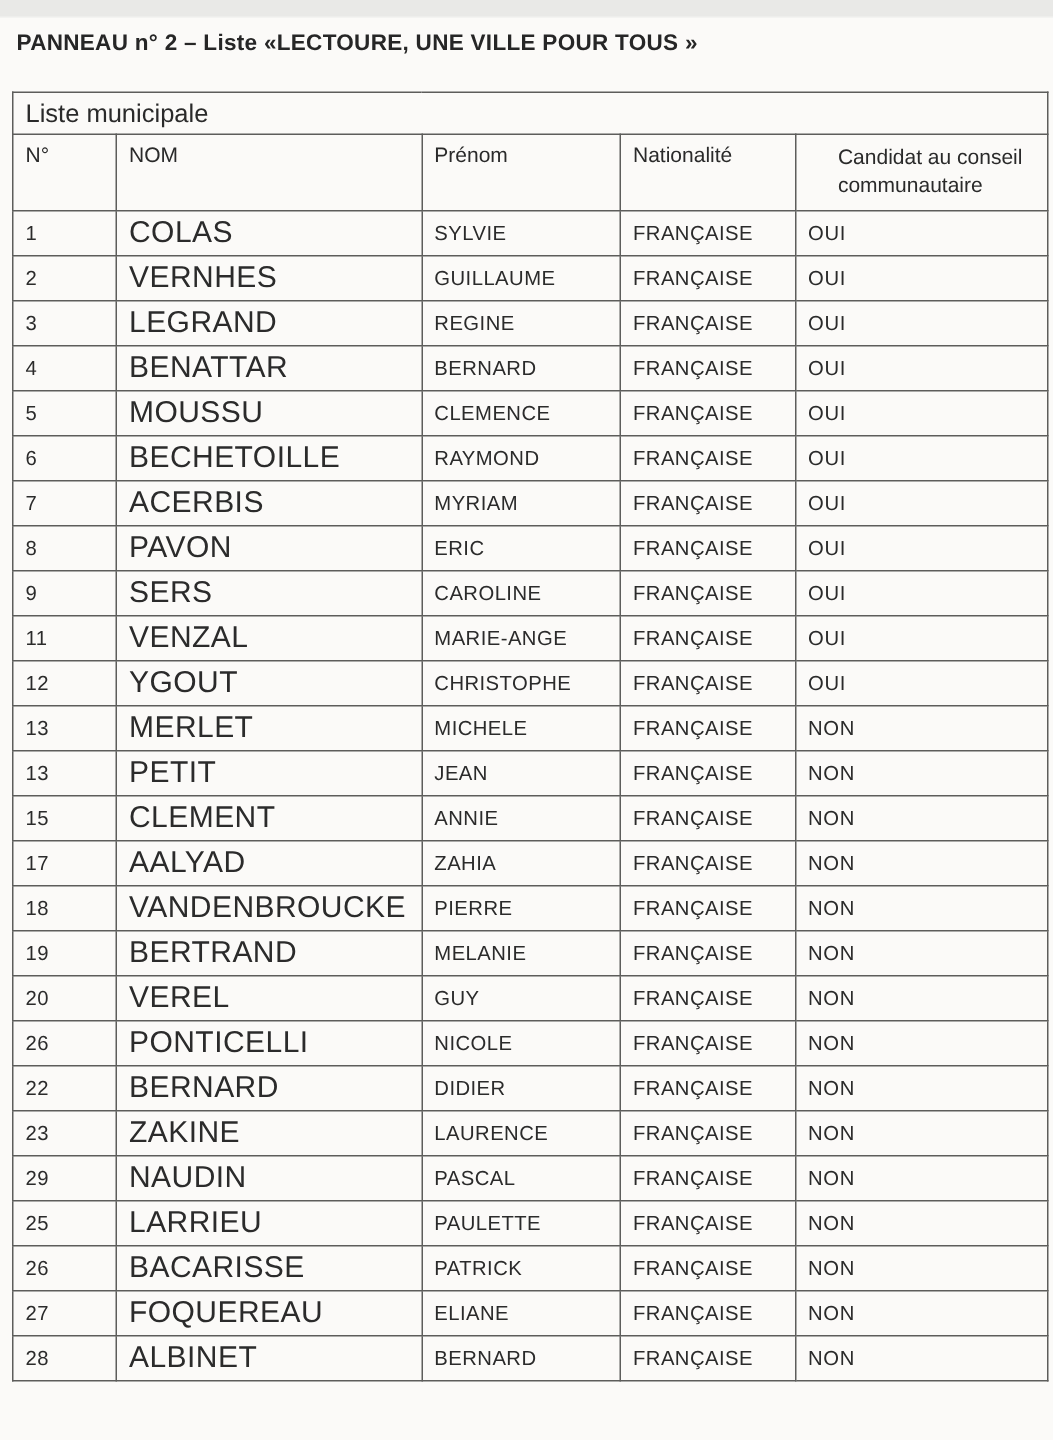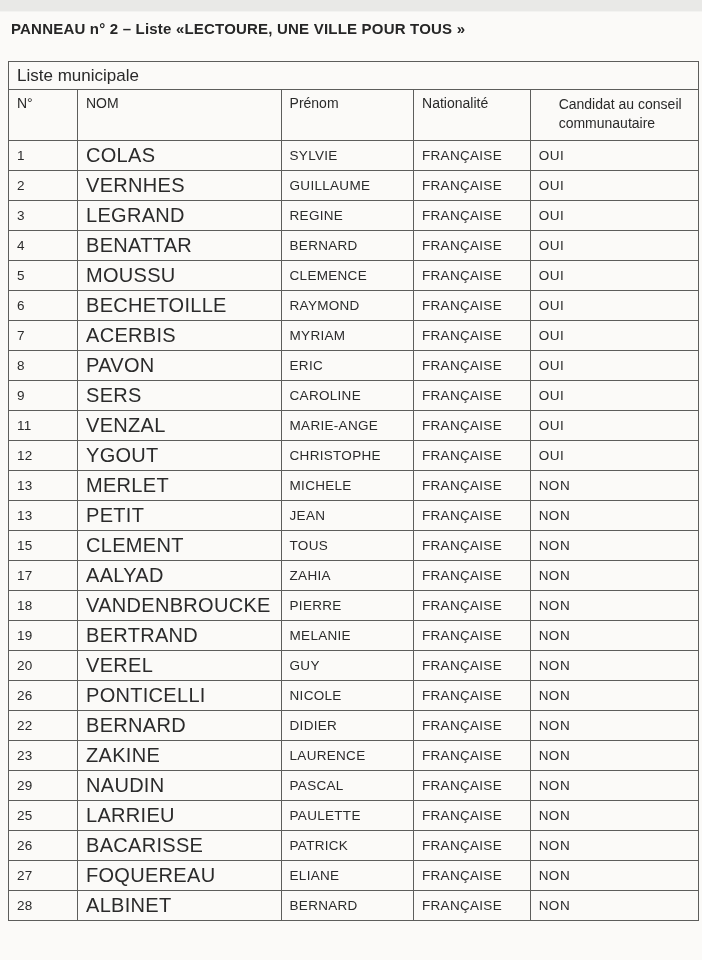--- a/index.html
+++ b/index.html
@@ -202,21 +202,21 @@
       <tr>
     <td class="cell-num">13</td>
     <td class="cell-nom">PETIT</td>
     <td class="cell-prenom">JEAN</td>
     <td class="cell-nationalite">FRANÇAISE</td>
     <td class="cell-candidat">NON</td>
   </tr>
       <tr>
     <td class="cell-num">15</td>
     <td class="cell-nom">CLEMENT</td>
-    <td class="cell-prenom">TOUS</td>
+    <td class="cell-prenom">ANNIE</td>
     <td class="cell-nationalite">FRANÇAISE</td>
     <td class="cell-candidat">NON</td>
   </tr>
       <tr>
     <td class="cell-num">17</td>
     <td class="cell-nom">AALYAD</td>
     <td class="cell-prenom">ZAHIA</td>
     <td class="cell-nationalite">FRANÇAISE</td>
     <td class="cell-candidat">NON</td>
   </tr>

